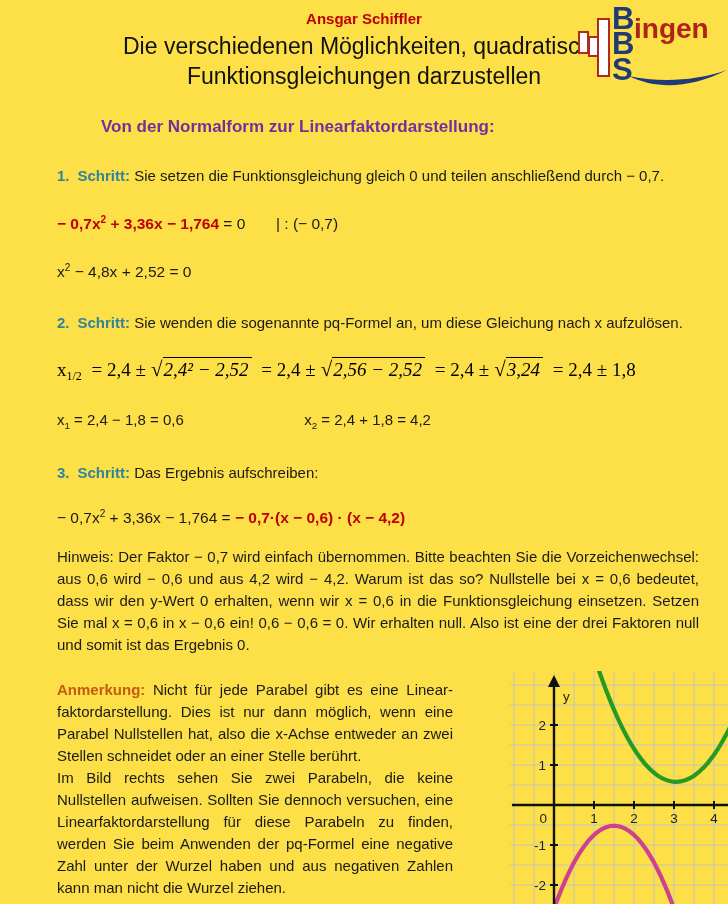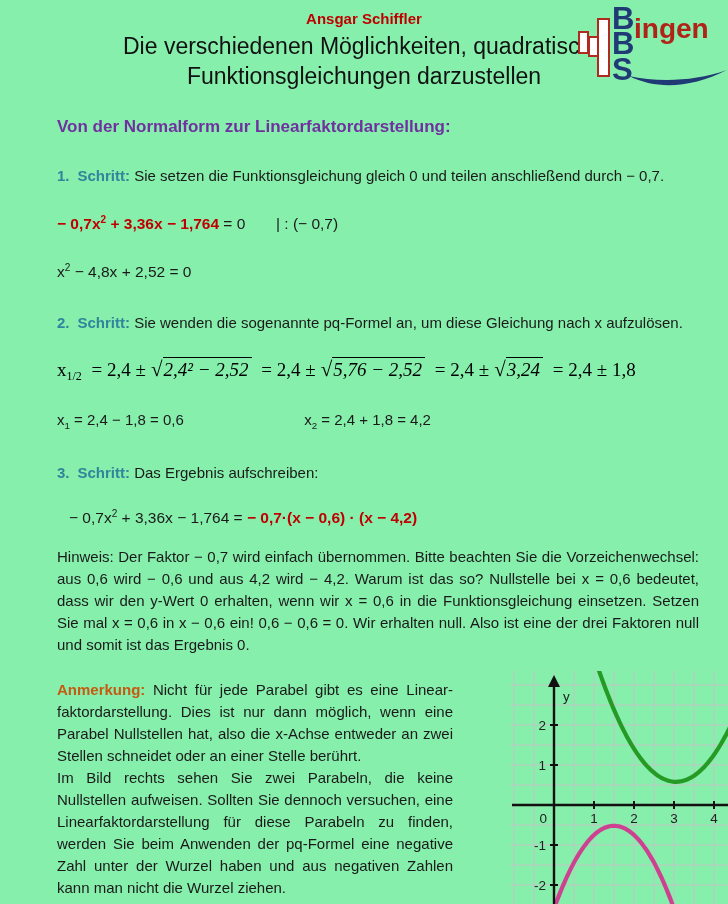--- a/index.html
+++ b/index.html
@@ -1,18 +1,18 @@
 <!DOCTYPE html>
 <html lang="de"><head>
 <meta charset="utf-8">
 <style>
   html,body{margin:0;padding:0;background:#fff;}
   .page{
     position:relative;width:728px;height:904px;overflow:hidden;
-    background:#86efac;color:#1a1a1a;
+    background:#fde047;color:#1a1a1a;
     font-family:"Liberation Sans",sans-serif;font-size:15px;line-height:21px;
   }
   
   .header{text-align:center;padding-top:10px;}
   .author{color:#c00000;font-weight:bold;font-size:15px;line-height:18px;}
   .title{font-size:23px;line-height:30px;color:#111;margin-top:3px;}
   .page-indicator{color:#1f4e79;font-weight:bold;font-size:15px;line-height:18px;margin-top:3px;}
   
   .logo{position:absolute;top:4px;right:2px;width:152px;height:95px;}
   .pipe{position:absolute;border:2px solid #b02a20;background:#fff;}
@@ -20,21 +20,21 @@
   .pipe2{left:14px;top:32px;width:7px;height:17px;}
   .pipe3{left:23px;top:14px;width:9px;height:55px;}
   .logo-letter{position:absolute;font-weight:bold;color:#203a75;font-size:31px;line-height:30px;}
   .logo-b1{left:38px;top:0px;}
   .logo-b2{left:38px;top:25px;}
   .logo-s{left:38px;top:51px;}
   .logo-suffix{position:absolute;left:60px;top:14px;font-weight:bold;color:#b02318;font-size:28px;}
   .logo-swoosh{position:absolute;left:55px;top:60px;}
   
   .content{padding:0 29px 0 57px;}
-  .section-heading{color:#7030a0;font-weight:bold;font-size:17px;line-height:21px;margin-top:25px;}
+  .section-heading{color:#7030a0;font-weight:bold;font-size:17px;line-height:21px;margin-top:25px;margin-left:44px;}
   .para{width:642px;text-align:justify;margin-top:28px;}
   .step-label{color:#31849b;font-weight:bold;}
   .step-num{color:#31849b;font-weight:bold;margin-right:8px;}
   .eq-line{margin-top:23px;font-size:15.5px;}
   .eq-red{color:#c00000;font-weight:bold;}
   .eq-gap{display:inline-block;width:22px;}
   sup{font-size:0.65em;}
   sub{font-size:0.65em;}
   
   .formula{margin-top:26px;font-family:"Liberation Serif",serif;font-size:19px;color:#000;white-space:nowrap;}
@@ -93,33 +93,33 @@
       <span>| : (− 0,7)</span>
     </div>
 
     <div class="eq-line"><span>x</span><sup>2</sup><span> − 4,8x + 2,52 = 0</span></div>
 
     <p class="para" style="margin-top:30px;"><span class="step-num">2.</span><span class="step-label">Schritt:</span> <span>Sie wenden die sogenannte pq-Formel an, um diese Gleichung nach x aufzulösen.</span></p>
 
     <div class="formula">
       <span><span>x</span><span class="vsub">1/2</span></span>
       <span class="fseg">= 2,4 ±</span><span class="sqrt"><span class="radical">√</span><span class="rad">2,4² − 2,52</span></span>
-      <span class="fseg">= 2,4 ±</span><span class="sqrt"><span class="radical">√</span><span class="rad">5,76 − 2,52</span></span>
+      <span class="fseg">= 2,4 ±</span><span class="sqrt"><span class="radical">√</span><span class="rad">2,56 − 2,52</span></span>
       <span class="fseg">= 2,4 ±</span><span class="sqrt"><span class="radical">√</span><span class="rad">3,24</span></span>
       <span class="fseg">= 2,4 ± 1,8</span>
     </div>
 
     <div class="roots-line">
       <span class="root-x1"><span>x</span><sub>1</sub><span> = 2,4 − 1,8 = 0,6</span></span>
       <span><span>x</span><sub>2</sub><span> = 2,4 + 1,8 = 4,2</span></span>
     </div>
 
     <p class="para" style="margin-top:26px;"><span class="step-num">3.</span><span class="step-label">Schritt:</span> <span>Das Ergebnis aufschreiben:</span></p>
 
-    <div class="eq-line" style="margin-top:20px;margin-left:12px;">
+    <div class="eq-line" style="margin-top:20px;">
       <span><span>− 0,7x</span><sup>2</sup><span> + 3,36x − 1,764 = </span></span><span class="eq-red">− 0,7·(x − 0,6) · (x − 4,2)</span>
     </div>
 
     <p class="para" style="margin-top:18px;line-height:22px;">Hinweis: Der Faktor − 0,7 wird einfach übernommen. Bitte beachten Sie die Vorzeichen­wechsel: aus 0,6 wird − 0,6 und aus 4,2 wird − 4,2. Warum ist das so? Nullstelle bei x = 0,6 bedeutet, dass wir den y-Wert 0 erhalten, wenn wir x = 0,6 in die Funktionsgleichung einsetzen. Setzen Sie mal x = 0,6 in x − 0,6 ein! 0,6 − 0,6 = 0. Wir erhalten null. Also ist eine der drei Faktoren null und somit ist das Ergebnis 0.</p>
 
     <div class="bottom">
       <div class="left-col">
         <p class="para2"><span class="anm-label">Anmerkung:</span> <span>Nicht für jede Parabel gibt es eine Linear­faktordarstellung. Dies ist nur dann möglich, wenn eine Parabel Nullstellen hat, also die x-Achse entweder an zwei Stellen schneidet oder an einer Stelle berührt.</span></p>
         <p class="para2 para-gap">Im Bild rechts sehen Sie zwei Parabeln, die keine Nullstellen aufweisen. Sollten Sie dennoch versuchen, eine Linearfaktordarstellung für diese Parabeln zu finden, werden Sie beim Anwenden der pq-Formel eine negative Zahl unter der Wurzel haben und aus negativen Zahlen kann man nicht die Wurzel ziehen.</p>
         <div class="footnote">(es sei denn man rechnet mit imaginären Zahlen, was wir nicht tun).</div>

